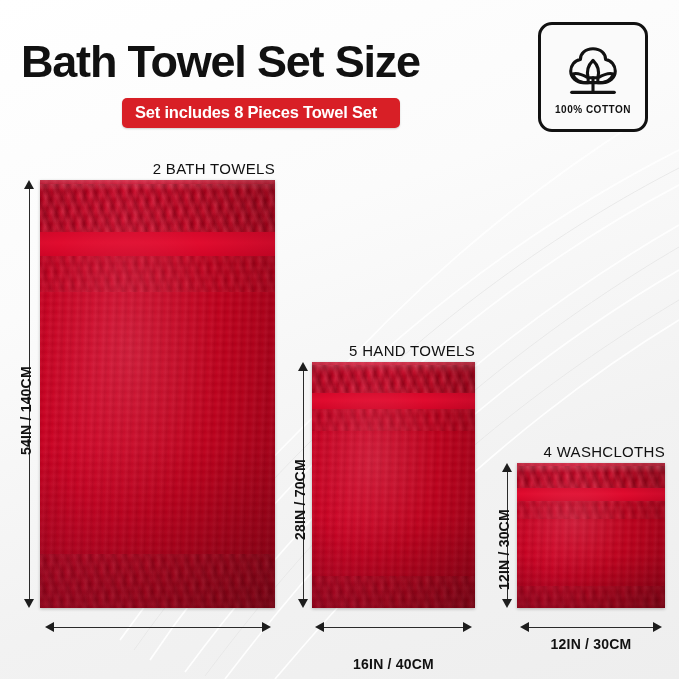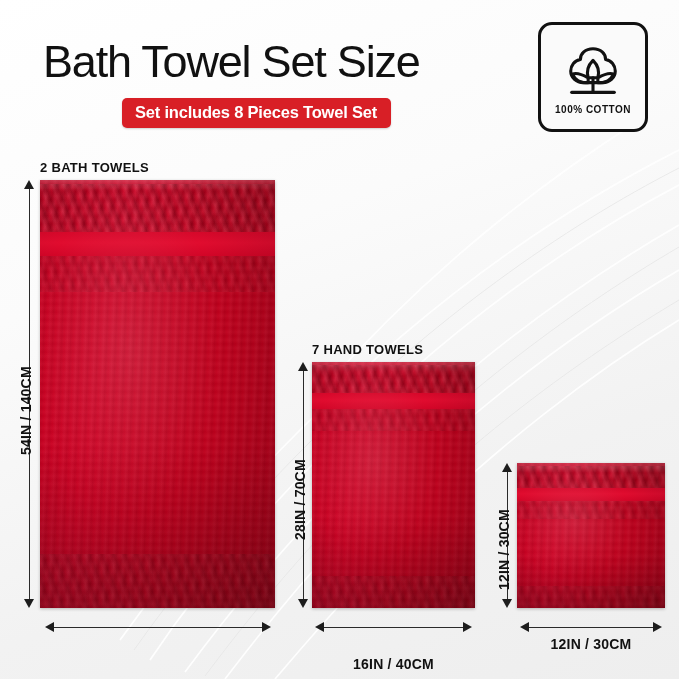--- a/index.html
+++ b/index.html
@@ -20,38 +20,38 @@
   
   .bg-swoosh {
     position: absolute;
     inset: 0;
     pointer-events: none;
   }
 
   
   .title {
     position: absolute;
-    left: 43px;
+    left: 21px;
     top: 36px;
     font-size: 45px;
-    font-weight: 400;
+    font-weight: 700;
     letter-spacing: -1.2px;
     color: #111111;
     white-space: nowrap;
   }
   .subtitle-badge {
     position: absolute;
     left: 122px;
     top: 98px;
     background: #d81f26;
     color: #ffffff;
     font-size: 16.5px;
     font-weight: 700;
     letter-spacing: -0.2px;
-    padding: 5px 14px 6px 13px;
+    padding: 5px 23px 6px 13px;
     border-radius: 5px;
     white-space: nowrap;
     box-shadow: 0 1px 2px rgba(0,0,0,0.18);
   }
 
   
   .cotton-badge {
     position: absolute;
     left: 538px;
     top: 22px;
@@ -120,26 +120,26 @@
   .towel .bottom-shade {
     position: absolute;
     left: 0; right: 0; bottom: 0;
     height: 38%;
     background: linear-gradient(180deg, rgba(0,0,0,0.0), rgba(0,0,0,0.16));
   }
 
   
   .group-label {
     position: absolute;
-    font-size: 13px;
-    font-weight: 700;
+    font-size: 15px;
+    font-weight: 400;
     letter-spacing: 0.3px;
     color: #111111;
     white-space: nowrap;
-    text-align: left;
+    text-align: right;
   }
   .dim-label-h {
     position: absolute;
     font-size: 14px;
     font-weight: 700;
     letter-spacing: 0.2px;
     color: #111111;
     white-space: nowrap;
     text-align: center;
   }
@@ -259,21 +259,21 @@
     <div class="arrow down"></div>
   </div>
   <div class="dim-label-v" style="left:18px; top:455px;">54IN / 140CM</div>
 
   <div class="dim-line" style="left:45px; top:620px; width:226px; height:14px;">
     <div class="shaft-h" style="left:5px; right:5px;"></div>
     <div class="arrow left"></div>
     <div class="arrow right"></div>
   </div>
 
-  <div class="group-label" style="left:312px; top:342px; width:163px;">7 HAND TOWELS</div>
+  <div class="group-label" style="left:312px; top:342px; width:163px;">5 HAND TOWELS</div>
 
   <div class="towel" style="left:312px; top:362px; width:163px; height:246px;">
     <div class="body"></div>
     <div class="dobby" style="top:3px; height:28px;"></div>
     <div class="satin-band" style="top:31px; height:16px;"></div>
     <div class="dobby" style="top:47px; height:22px; opacity:0.45;"></div>
     <div class="dobby" style="bottom:0px; height:32px; opacity:0.45;"></div>
     <div class="top-sheen"></div>
     <div class="bottom-shade"></div>
     <div class="vign"></div>
@@ -286,20 +286,21 @@
   </div>
   <div class="dim-label-v" style="left:292px; top:540px;">28IN / 70CM</div>
 
   <div class="dim-line" style="left:315px; top:620px; width:157px; height:14px;">
     <div class="shaft-h" style="left:5px; right:5px;"></div>
     <div class="arrow left"></div>
     <div class="arrow right"></div>
   </div>
   <div class="dim-label-h" style="left:315px; top:656px; width:157px;">16IN / 40CM</div>
 
+  <div class="group-label" style="left:517px; top:443px; width:148px;">4 WASHCLOTHS</div>
 
   <div class="towel" style="left:517px; top:463px; width:148px; height:145px;">
     <div class="body"></div>
     <div class="dobby" style="top:3px; height:22px;"></div>
     <div class="satin-band" style="top:25px; height:13px;"></div>
     <div class="dobby" style="top:38px; height:18px; opacity:0.45;"></div>
     <div class="dobby" style="bottom:0px; height:22px; opacity:0.4;"></div>
     <div class="top-sheen"></div>
     <div class="bottom-shade"></div>
     <div class="vign"></div>

